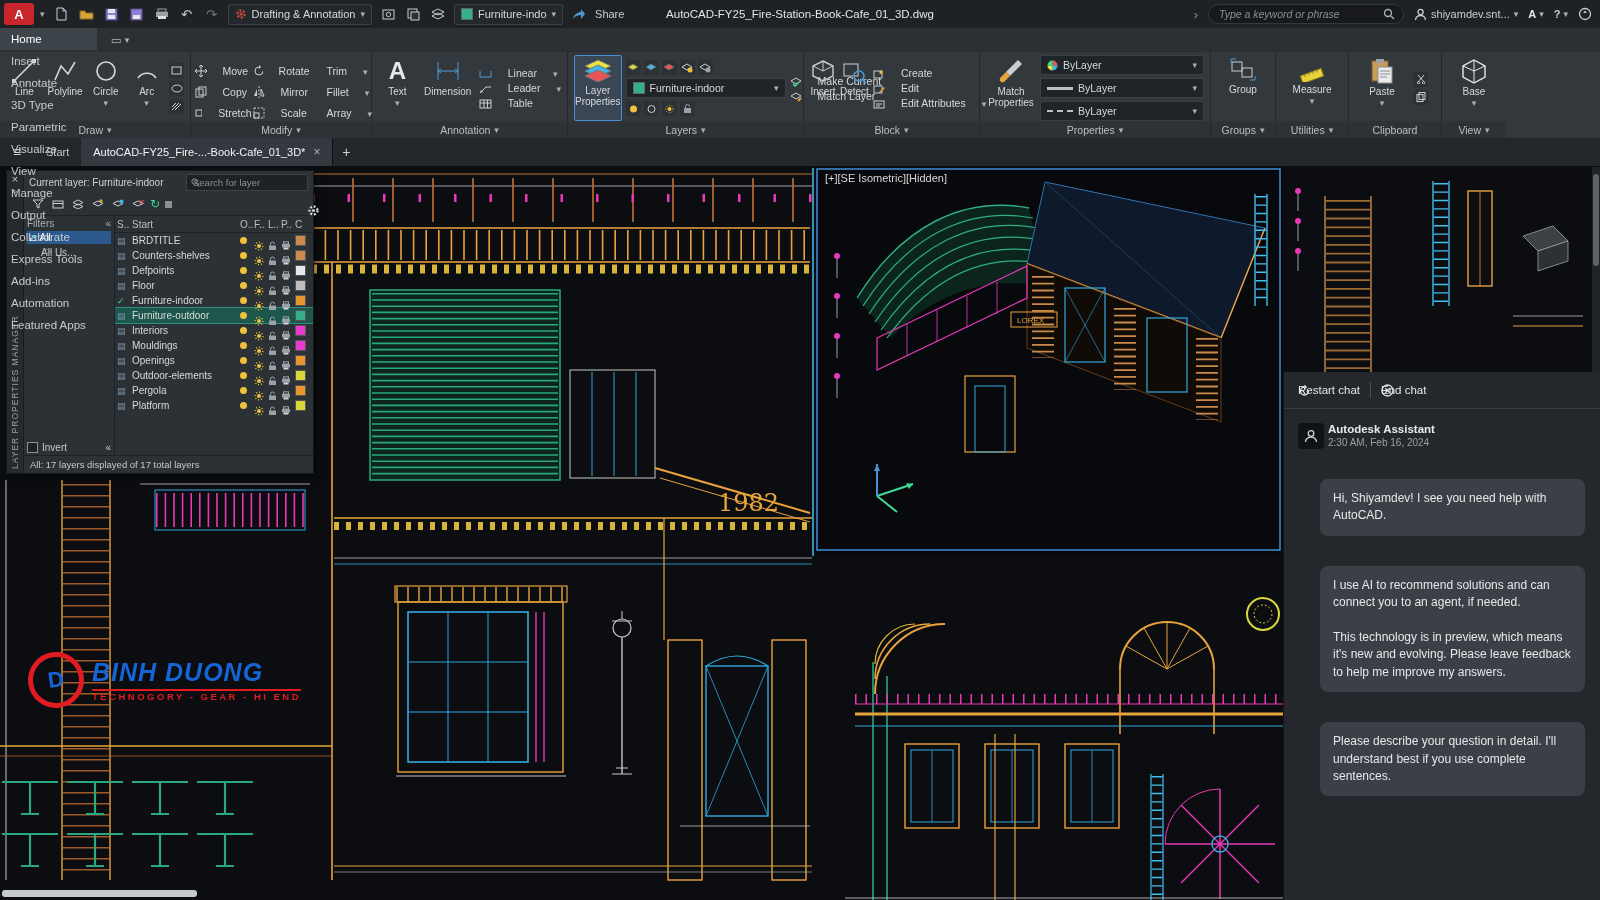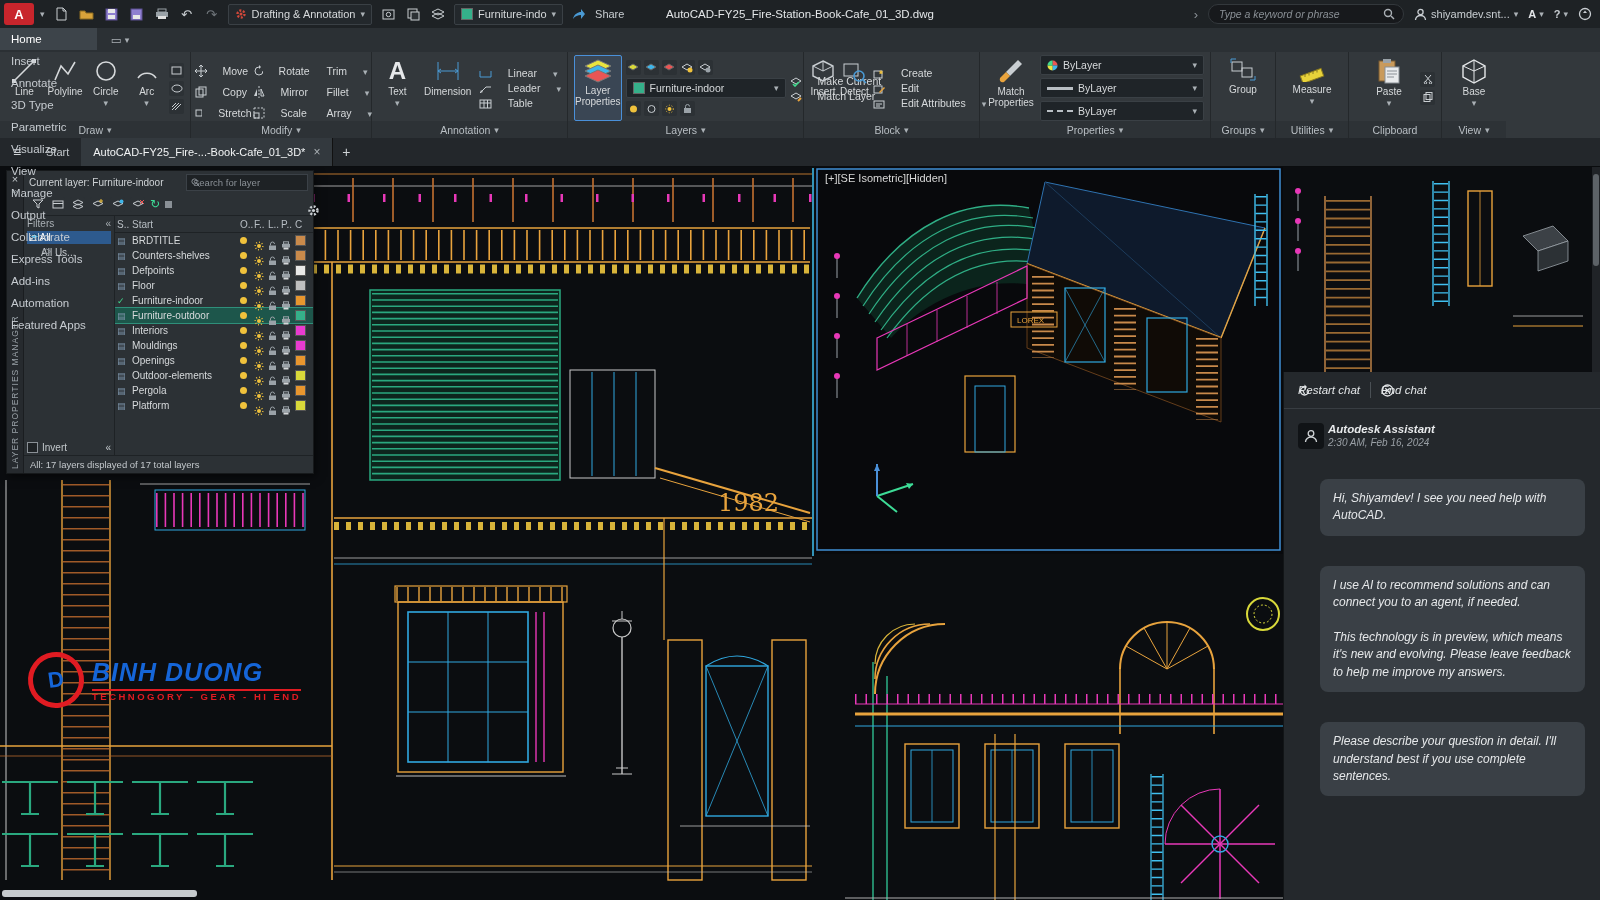--- a/index.html
+++ b/index.html
@@ -83,21 +83,21 @@
   .lrow{color:#d6d9db;white-space:nowrap;}
   .lrow .l-name{overflow:hidden;text-overflow:ellipsis;}
   .lrow.selected{background:#1d564b;outline:1px solid #2f8f7a;}
   .lst::before{content:"▤";color:#7e95ab;font-size:9px;}
   .lrow.current .lst::before{content:"✓";color:#41d98d;font-weight:bold;}
   .bulb{width:7px;height:7px;border-radius:50%;background:#f0c23c;display:inline-block;}
   .swatch{width:9px;height:9px;display:inline-block;border:1px solid #555;}
   .pal-status{height:17px;display:flex;align-items:center;padding:0 6px;color:#c3c8cc;border-top:1px solid #1e2225;font-size:9.5px;}
   
   .chat{position:absolute;left:1283px;top:206px;width:317px;height:528px;background:#24282c;
-    border-left:1px solid #121517;z-index:11;display:flex;flex-direction:column;font-size:12px;font-style:italic;}
+    border-left:1px solid #121517;z-index:11;display:flex;flex-direction:column;font-size:12px;}
   .chat-head{height:36px;display:flex;align-items:center;gap:10px;padding:0 14px;border-bottom:1px solid #383d42;color:#e3e6e8;font-size:11.5px;}
   .chat-btn{display:flex;align-items:center;gap:6px;cursor:default;}
   .chat-div{width:1px;height:16px;background:#4a5055;}
   .chat-body{flex:1;overflow:hidden;padding:14px 12px 0 14px;}
   .sender{display:flex;gap:4px;align-items:flex-start;margin-bottom:6px;}
   .avatar{width:26px;height:26px;background:#101316;border-radius:4px;display:flex;align-items:center;justify-content:center;}
   .sender .nm{color:#e8eaec;font-weight:bold;font-size:11.5px;}
   .sender .ts{color:#9aa0a6;font-size:10px;margin-top:2px;}
   .bubble{background:#3a4046;border-radius:8px;padding:11px 13px;color:#e6e8ea;
     font-size:12px;line-height:1.45;margin:14px 4px 0 22px;white-space:pre-line;}
@@ -666,21 +666,21 @@
           <span class="caret">▾</span>
       </div>
     </div>
     <div class="rtitle">
         <span>Utilities</span>
         <span class="caret">▾</span>
       </div>
   </div>
 
   <div class="rpanel" style="width:92px;">
-    <div class="rbody" style="justify-content:flex-end;">
+    <div class="rbody" style="justify-content:flex-start;">
       <div class="rbig">
         <svg width="24" height="26">
             <rect x="2" y="3" width="16" height="20" fill="#c99a5b" stroke="#7a5a30"></rect>
             <rect x="6" y="1" width="8" height="4" fill="#9aa2a8"></rect>
             <rect x="8" y="9" width="14" height="16" fill="#e8eaec" stroke="#8a9096"></rect>
             <path d="M10,13 H20 M10,16 H20 M10,19 H17" stroke="#8a9096"></path>
           </svg>
         <span class="lbl">Paste</span>
           <span class="caret">▾</span>
       </div>

